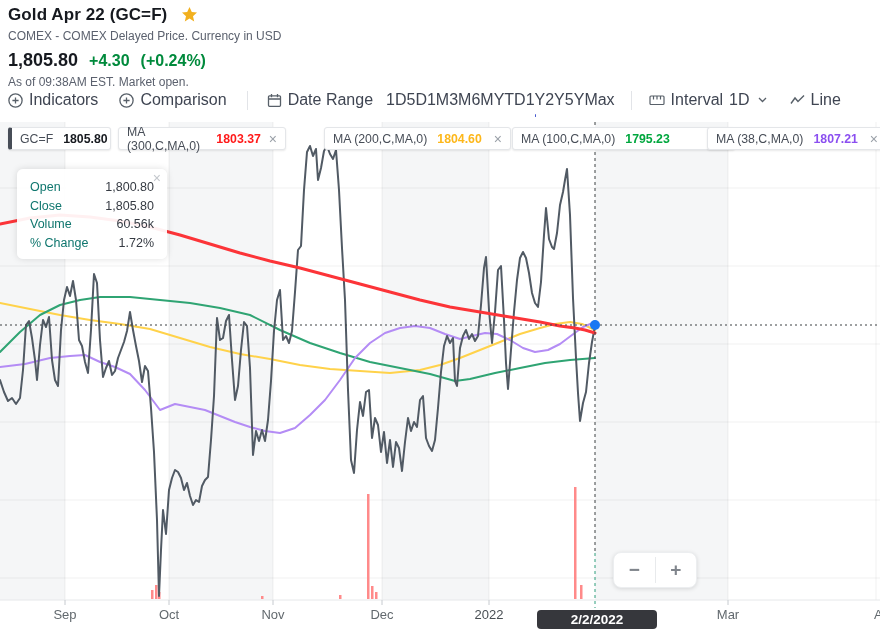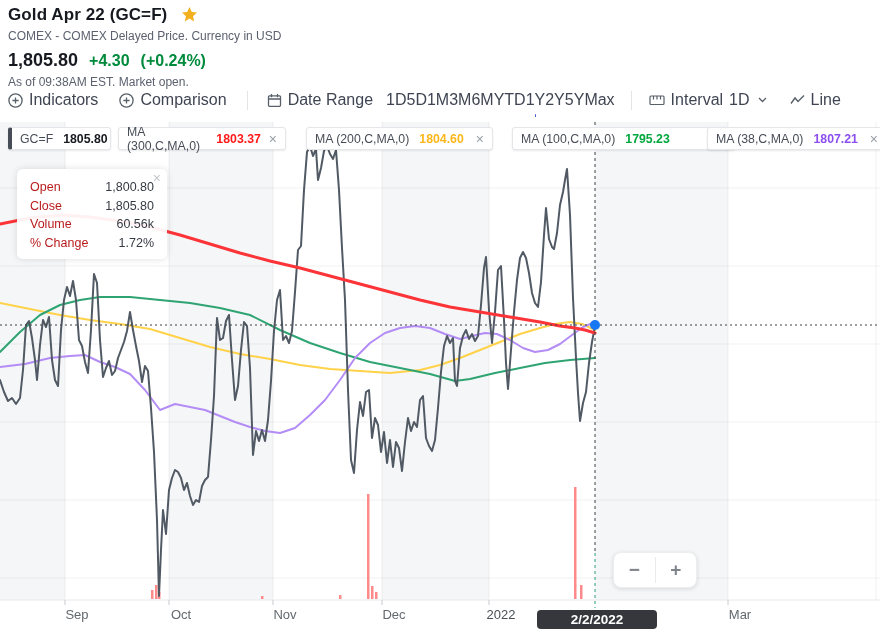--- a/index.html
+++ b/index.html
@@ -37,42 +37,42 @@
 
   
   .chip{position:absolute;top:127px;height:23px;box-sizing:border-box;z-index:2;
         display:flex;align-items:center;padding:4px 8px;background:#fff;border:1px solid #e4e6e9;
         border-radius:3px;box-shadow:0 1px 2px rgba(0,0,0,.09);font-size:12.3px;color:#474d57;}
   .chip .val{margin-left:10px;font-weight:700;}
   .chip .x{margin-left:auto;color:#9aa0a8;font-size:14px;line-height:1;cursor:pointer;padding-left:8px;}
   #chip-0{left:8px;width:103px;border-left:4px solid #474d57;}
   #chip-0 .val{color:#16191f;}
   #chip-1{left:118px;width:168px;}
-  #chip-2{left:306px;width:187px;align-items:center;}
+  #chip-2{left:324px;width:187px;align-items:center;}
   #chip-3{left:512px;width:223px;}
   #chip-4{left:707px;width:180px;}
 
   
   #ohlc-tooltip{position:absolute;left:17px;top:169px;width:150px;box-sizing:border-box;z-index:3;
         background:rgba(255,255,255,.93);border-radius:6px;box-shadow:0 0 7px rgba(0,0,0,.13);
         padding:9px 13px 7px;}
   #ohlc-tooltip .t-x{position:absolute;top:1px;right:6px;color:#c3c7cc;font-size:14px;cursor:pointer;}
   .t-row{display:flex;justify-content:space-between;font-size:12.5px;line-height:18.6px;}
-  .t-row .lbl{color:#b91c1c;}
+  .t-row .lbl{color:#0f766e;}
   .t-row .v{color:#363b43;}
 
   
   #zoom-controls{position:absolute;left:613px;top:552px;width:82px;height:34px;z-index:2;
         background:#fff;border:1px solid #eceef0;border-radius:8px;box-shadow:0 1px 4px rgba(0,0,0,.13);
         display:flex;align-items:stretch;}
   #zoom-controls button{flex:1;background:none;border:0;font-size:19px;font-weight:700;color:#80858c;cursor:pointer;}
   .z-divider{width:1px;background:#e8eaec;margin:4px 0;}
 
   
-  #x-axis{position:absolute;left:12px;top:607px;width:832px;height:20px;z-index:2;}
+  #x-axis{position:absolute;left:0;top:607px;width:832px;height:20px;z-index:2;}
   .axis-label{position:absolute;transform:translateX(-50%);font-size:13px;color:#62696e;white-space:nowrap;}
   .axis-label.year{color:#494f54;font-weight:400;}
   #date-badge{position:absolute;left:537px;top:610px;width:120px;height:19px;z-index:3;
         background:#36373c;border-radius:4px;color:#fff;font-size:13.5px;font-weight:700;
         text-align:center;line-height:19px;}
 </style>
 </head>
 <body>
 
 <svg id="chart-svg" width="880" height="641" viewBox="0 0 880 641">

